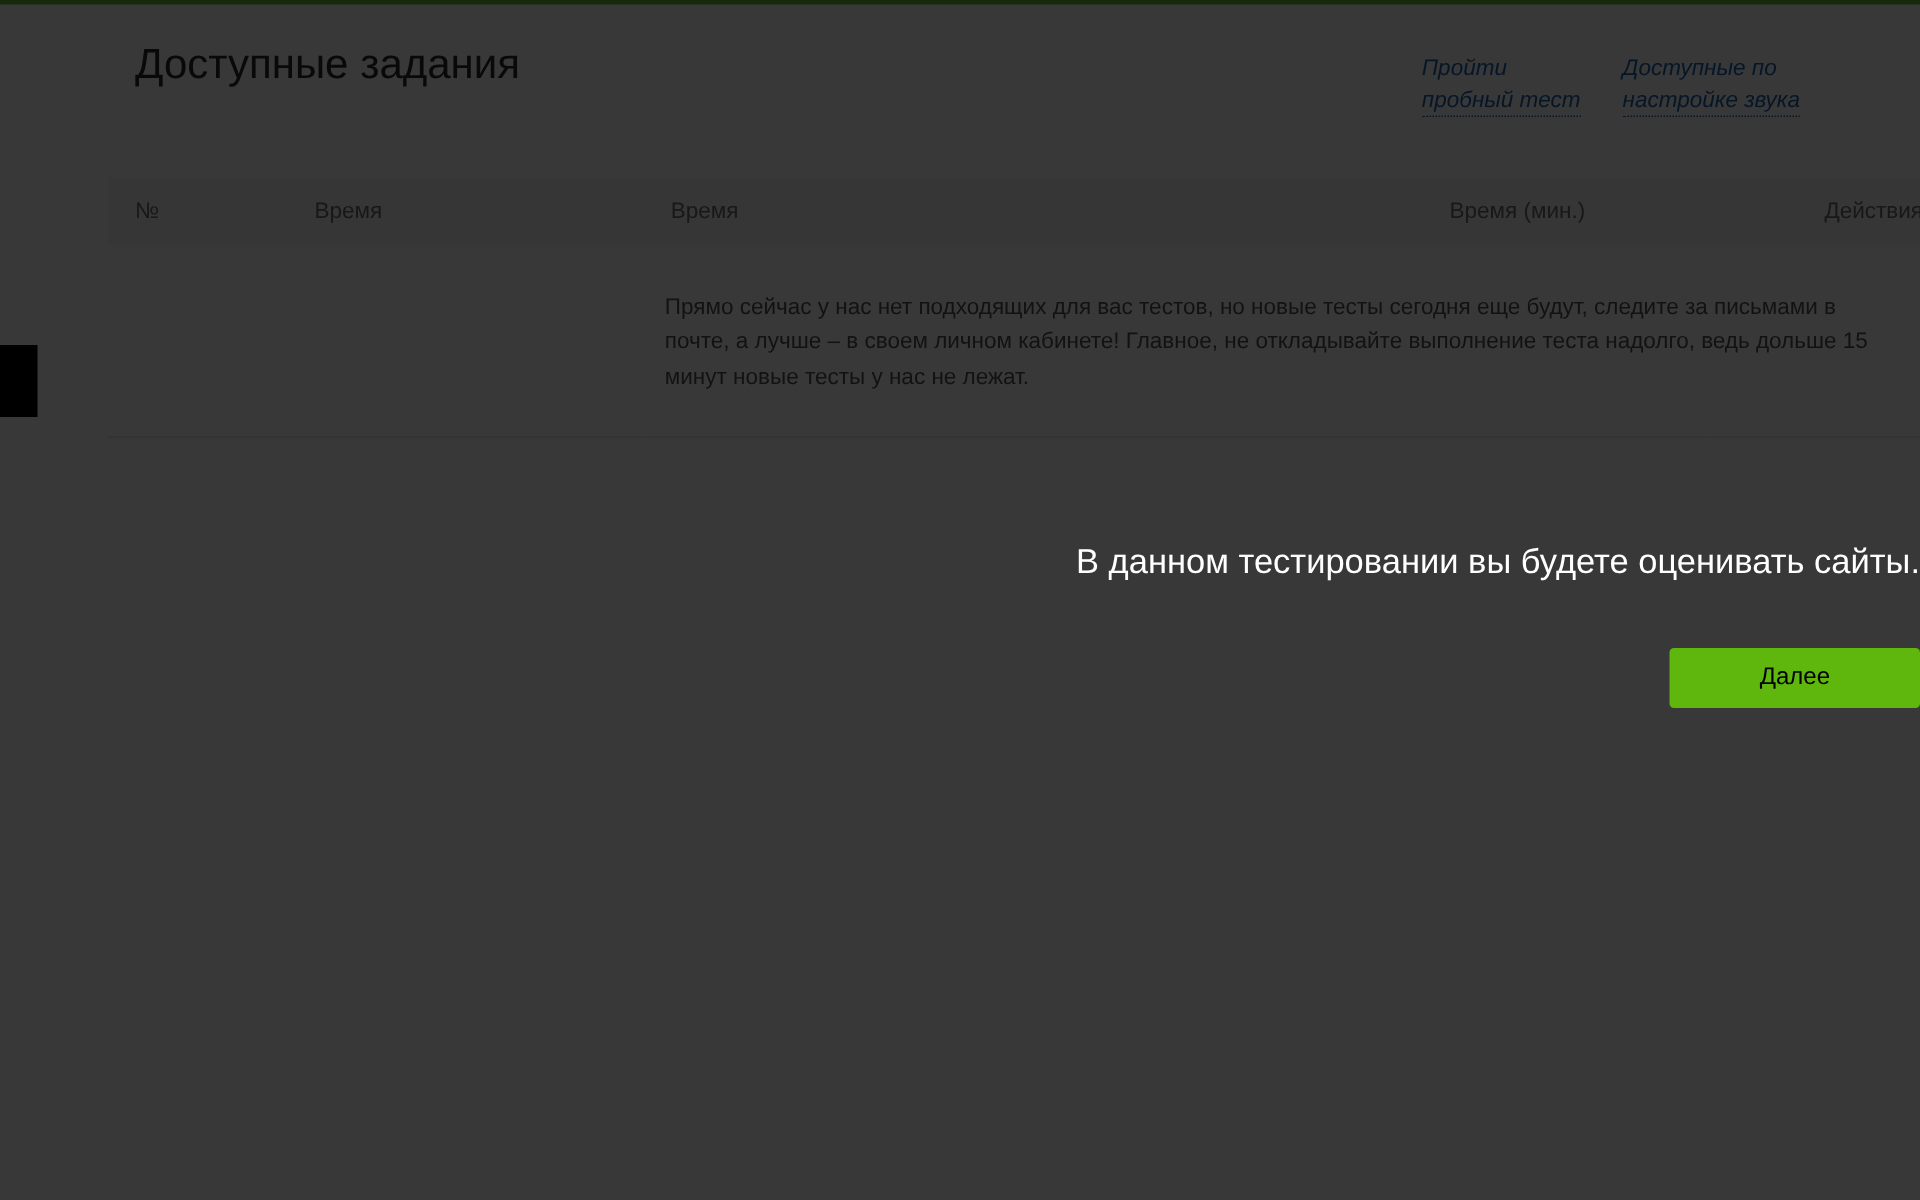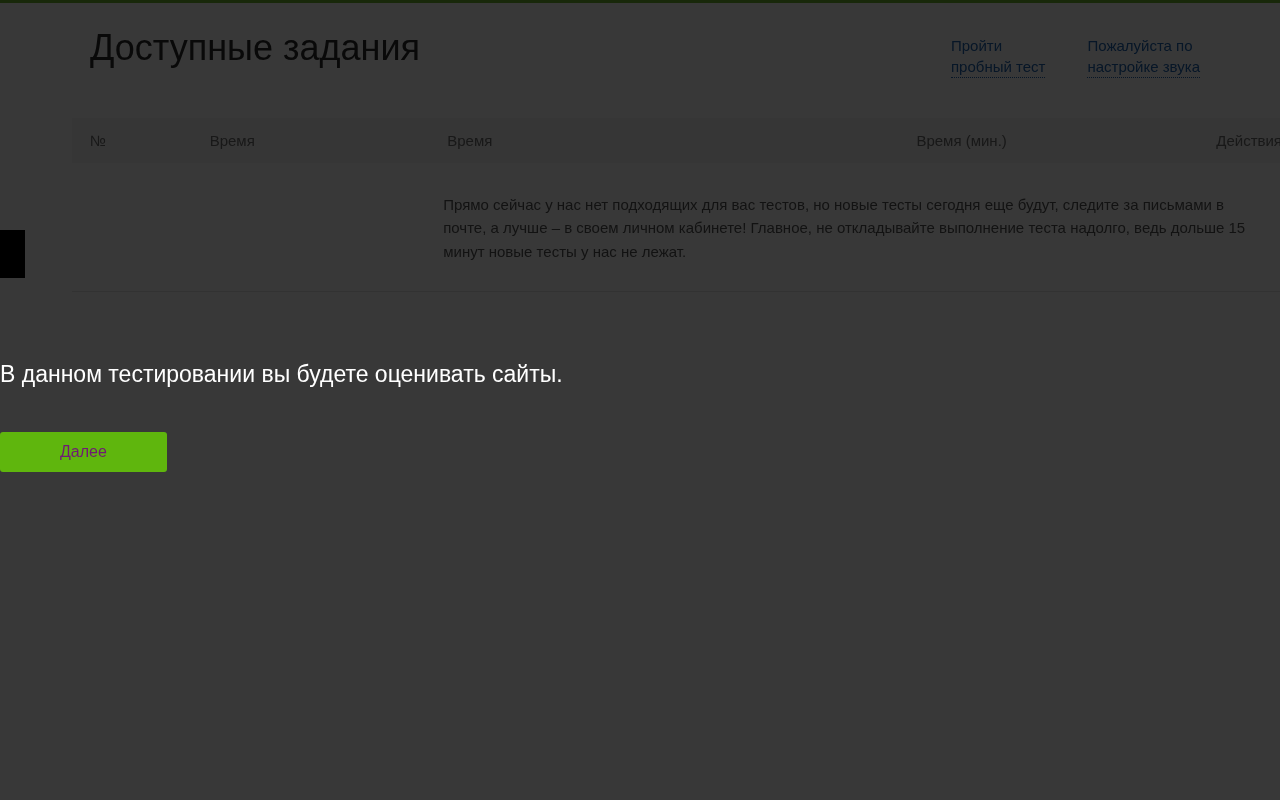--- a/index.html
+++ b/index.html
@@ -32,28 +32,29 @@
       padding-left: 90px;
       padding-top: 24px;
     }
     .header-row {
       display: flex;
       align-items: flex-start;
       justify-content: space-between;
       padding-right: 80px;
     }
     .page-title {
-      font-size: 36px;
+      font-size: 28px;
       font-weight: 400;
       color: #2b2b2b;
     }
     .header-links {
       display: flex;
-      gap: 42px;
+      gap: 28px;
       padding-top: 8px;
+      font-style: italic;
     }
     .header-link {
       color: #2064b0;
       font-size: 15px;
       text-decoration: none;
       border-bottom: 1px dotted #2064b0;
       line-height: 1.4;
       display: inline-block;
     }
     .table-wrap {
@@ -78,65 +79,65 @@
       padding: 30px 14px 28px;
       border-bottom: 1px solid #e3e3e3;
       line-height: 1.55;
       vertical-align: top;
     }
     .col-num { width: 125px; }
     .col-date { width: 250px; }
     .col-link { width: 500px; }
     .col-time { width: 250px; text-align: right; }
     .col-actions { width: 150px; text-align: right; }
-    .data-table thead th.col-time { text-align: left; padding-right: 30px; }
+    .data-table thead th.col-time { text-align: center; padding-right: 30px; }
     .data-table thead th.col-actions { text-align: right; padding-right: 0; }
 
     .overlay {
       position: absolute;
       inset: 0;
       background: rgba(0,0,0,0.78);
       display: flex;
       flex-direction: column;
-      align-items: flex-start;
+      align-items: flex-end;
       padding-top: 360px;
     }
     .overlay-text {
       color: #fff;
       text-align: center;
       font-size: 23px;
       font-weight: 400;
       line-height: 1.3;
       max-width: 1120px;
     }
     .overlay-button {
       margin-top: 42px;
       background: #5fb60d;
-      color: #701a75;
+      color: #000000;
       border: none;
       font-size: 16px;
       padding: 11px 60px;
       border-radius: 3px;
       cursor: pointer;
     }
   </style>
 </head>
 <body>
 
 <div class="top-bar"></div>
 
 <div class="sidebar-stub"></div>
 
 <div class="page-content">
   <div class="header-row">
     <h1 class="page-title">Доступные задания</h1>
     <div class="header-links">
       <a href="#" class="header-link" style="white-space: pre-line; max-width:110px;">Пройти
 пробный тест</a>
-      <a href="#" class="header-link" style="white-space: pre-line; max-width:140px;">Пожалуйста по
+      <a href="#" class="header-link" style="white-space: pre-line; max-width:140px;">Доступные по
 настройке звука</a>
     </div>
   </div>
 
   <div class="table-wrap">
     <table class="data-table">
       <thead>
         <tr>
           <th class="col-num">№</th>
           <th class="col-date">Время</th>

